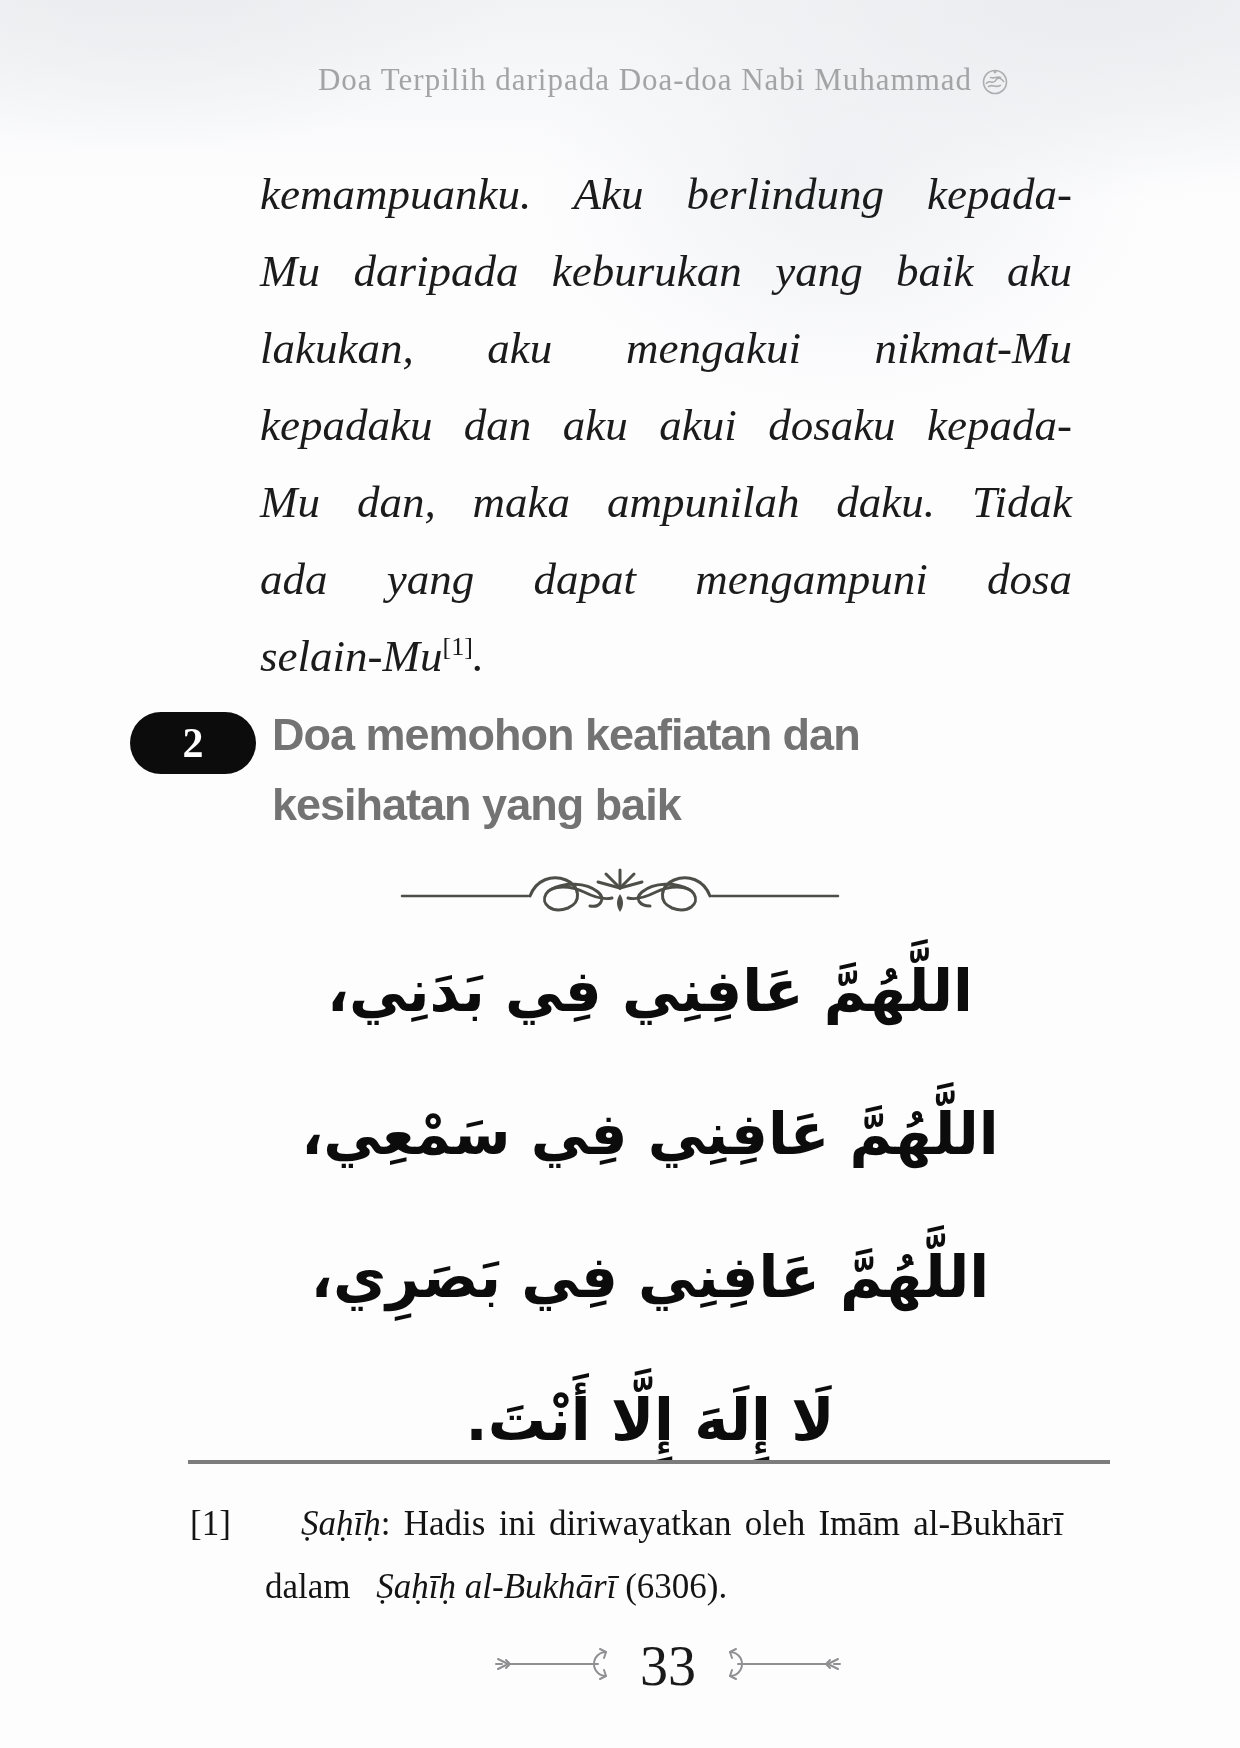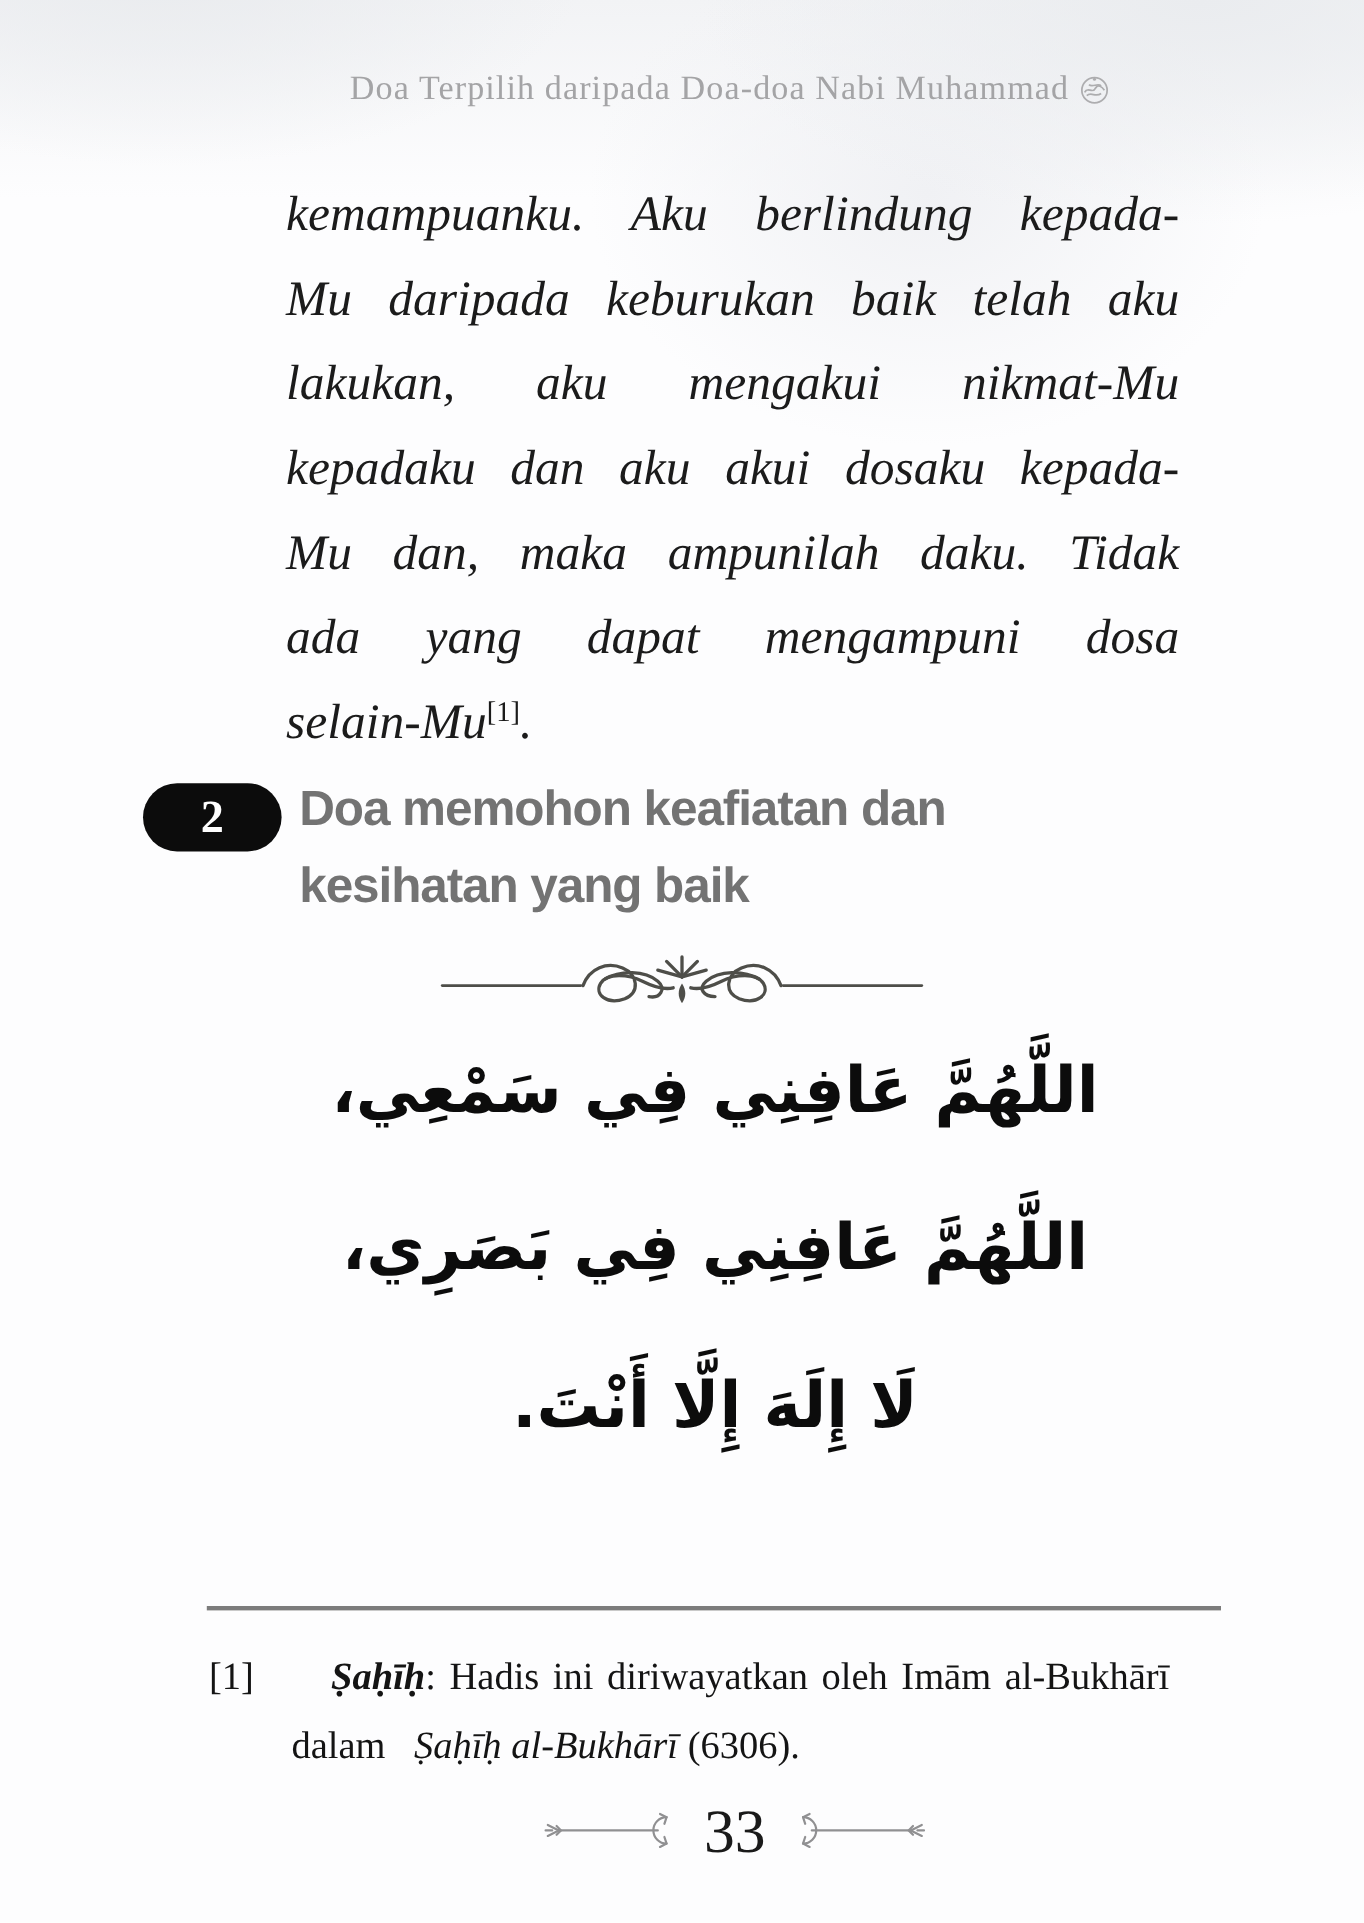--- a/index.html
+++ b/index.html
@@ -117,21 +117,21 @@
   .footnote .marker{
     position:absolute;left:2px;top:0;
     font-style:normal;
   }
   .footnote .fn-text{
     display:block;
     margin-left:77px;
     text-align:justify;
     text-indent:36px;
   }
-  .fn-term{font-weight:bold;font-style:italic;}
+  .fn-term{font-weight:normal;font-style:italic;}
   .fn-book{font-style:italic;margin-left:17px;}
 
   
   .footer{
     position:absolute;top:1638px;left:0;width:100%;
     display:flex;align-items:center;justify-content:center;
     gap:14px;
     margin-left:48px;
   }
   .page-number{
@@ -154,21 +154,21 @@
           <path d="M8,20 C12,16 16,22 21,18"></path>
           <path d="M10,10 C13,13 18,8 21,11"></path>
         </g>
         <circle cx="15" cy="5" r="1.4" fill="#adadaf"></circle>
       </svg></span>
   </div>
 
   <div class="body-par">
     <div>
         <div class="body-line">kemampuanku. Aku berlindung kepada-</div>
-        <div class="body-line">Mu daripada keburukan baik telah aku</div>
+        <div class="body-line">Mu daripada keburukan yang baik aku</div>
         <div class="body-line">lakukan, aku mengakui nikmat-Mu</div>
         <div class="body-line">kepadaku dan aku akui dosaku kepada-</div>
         <div class="body-line">Mu dan, maka ampunilah daku. Tidak</div>
         <div class="body-line">ada yang dapat mengampuni dosa</div>
       </div>
     <div class="body-lastline">
       <span>selain-Mu</span><span class="fn-ref">[1]</span><span>.</span>
     </div>
   </div>
 
@@ -198,20 +198,21 @@
         <path d="M220,26 L206,12"></path>
         <path d="M220,26 L234,12"></path>
         <path d="M220,26 L198,20"></path>
         <path d="M220,26 L242,20"></path>
       </g>
       <path d="M220,32 C216,38 216,44 220,50 C224,44 224,38 220,32 Z" fill="#4e4e49"></path>
     </svg>
   </div>
 
   <div class="dua">
+      <div class="arabic-line">اللَّهُمَّ عَافِنِي فِي بَدَنِي،</div>
       <div class="arabic-line">اللَّهُمَّ عَافِنِي فِي سَمْعِي،</div>
       <div class="arabic-line">اللَّهُمَّ عَافِنِي فِي بَصَرِي،</div>
       <div class="arabic-line">لَا إِلَهَ إِلَّا أَنْتَ.</div>
     </div>
 
   <div class="footnote-rule"></div>
   <div class="footnote">
     <span class="marker">[1]</span>
     <span class="fn-text">
       <span class="fn-term">Ṣaḥīḥ</span><span>: Hadis ini diriwayatkan oleh Imām al-Bukhārī dalam </span><span class="fn-book">Ṣaḥīḥ al-Bukhārī</span><span> (6306).</span>

